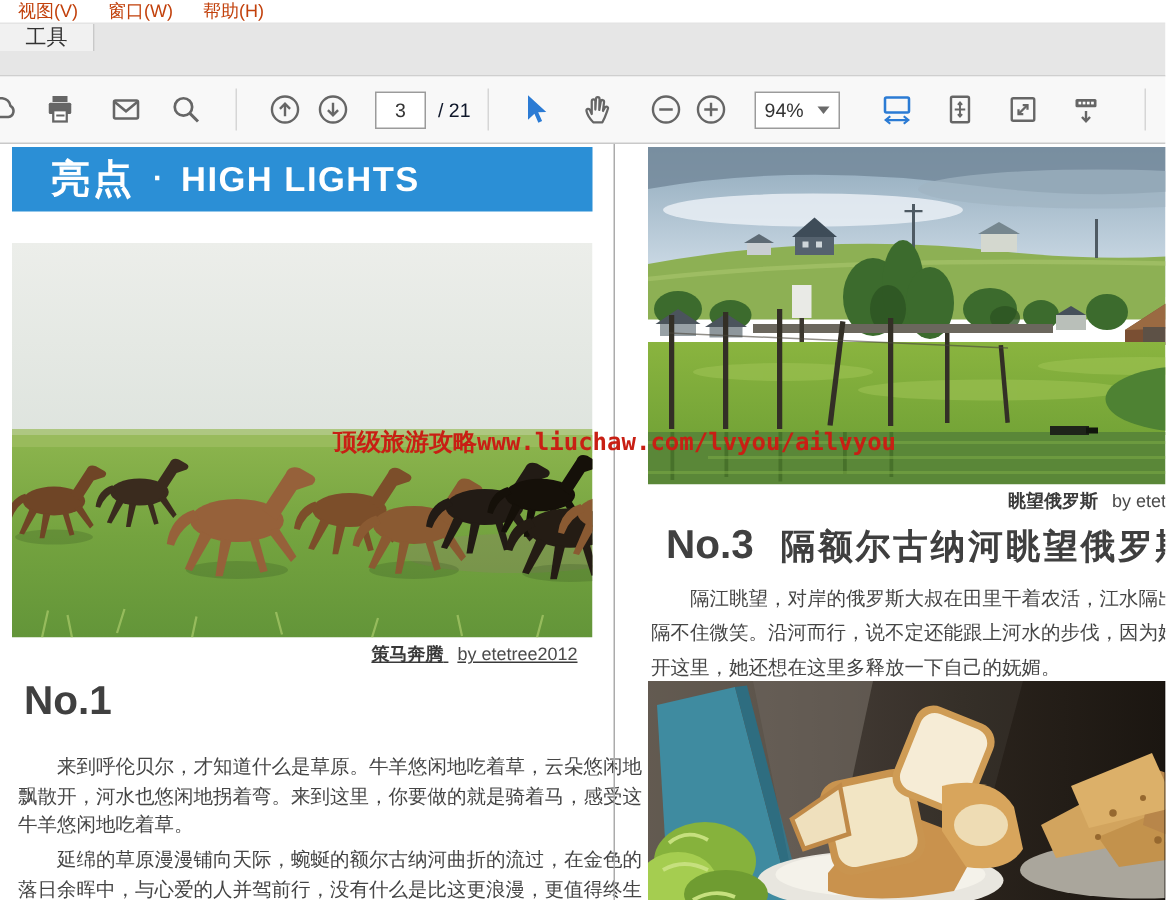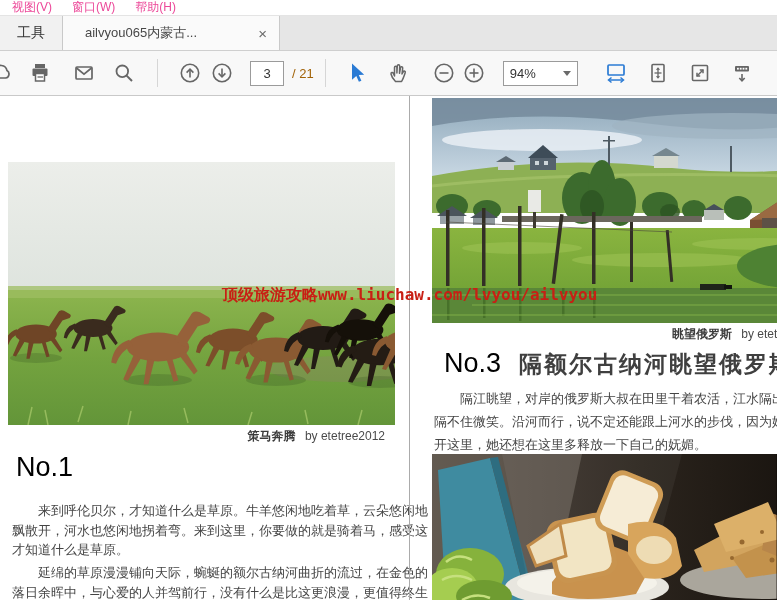--- a/index.html
+++ b/index.html
@@ -2,67 +2,67 @@
 <html><head>
 <meta charset="utf-8">
 <style>
   html,body{margin:0;padding:0;}
   body{width:777px;height:600px;overflow:hidden;position:relative;background:#fff;
        font-family:"Liberation Sans","DejaVu Sans",sans-serif;-webkit-font-smoothing:antialiased;}
 
   
   #menubar{position:absolute;top:0;left:0;right:0;height:15px;background:#fff;
            border-bottom:1px solid #e4e4e4;display:flex;align-items:center;gap:12px;
-           padding-left:8px;font-size:12px;color:#ec4899;}
+           padding-left:8px;font-size:12px;color:#c2410c;}
   .menu-item{padding:0 4px;cursor:default;}
 
   #tabbar{position:absolute;top:16px;left:0;right:0;height:34px;background:#e6e6e6;
-          border-bottom:1px solid #cfcfcf;display:flex;align-items:stretch;}
+          border-bottom:1px solid #cfcfcf;display:flex;align-items:stretch;flex-direction:column;}
   #tools-tab{width:62px;background:#f1f1f1;border-right:1px solid #c9c9c9;display:flex;
              align-items:center;justify-content:center;font-size:14px;color:#333;}
   #doc-tab{width:186px;background:#fafafa;border-right:1px solid #c9c9c9;display:flex;
            align-items:center;font-size:13px;color:#474747;padding:0 8px 0 22px;}
   #doc-tab .tab-label{flex:1;white-space:nowrap;overflow:hidden;}
   #doc-tab .tab-close{color:#6a6a6a;font-size:15px;padding:0 4px;line-height:1;}
 
   #toolbar{position:absolute;top:51px;left:0;right:0;height:44px;background:#f8f8f8;
            border-bottom:1px solid #c9c9c9;display:flex;align-items:center;}
   .tbtn{width:24px;height:24px;flex:none;}
   .tsep{width:1px;height:28px;background:#d6d6d6;flex:none;}
   #page-box{width:34px;height:25px;flex:none;margin-left:16px;}
   #page-box input{width:100%;height:100%;box-sizing:border-box;border:1px solid #9b9b9b;
                   text-align:center;font-size:13px;color:#333;padding:0;background:#fff;
                   font-family:"Liberation Sans",sans-serif;}
-  #page-total{margin-left:8px;font-size:13px;color:#a16207;flex:none;}
-  #zoom-box{margin-left:17px;width:75px;height:25px;border:1px solid #9b9b9b;background:#fff;
+  #page-total{margin-left:8px;font-size:13px;color:#0f172a;flex:none;}
+  #zoom-box{margin-left:17px;width:57px;height:25px;border:1px solid #9b9b9b;background:#fff;
             display:flex;align-items:center;flex:none;padding:0 6px;box-sizing:border-box;}
   #zoom-box .zoom-val{flex:1;font-size:13px;color:#333;}
   .dd-arrow{width:0;height:0;border-left:4px solid transparent;border-right:4px solid transparent;
             border-top:5px solid #6a6a6a;}
 
   
   #docarea{position:absolute;top:96px;left:0;width:777px;height:504px;background:#fff;overflow:hidden;}
   #page-divider{position:absolute;left:409px;top:0;width:1px;height:504px;background:#ababab;}
 
   .abs{position:absolute;}
   #banner{left:8px;top:2px;width:387px;height:43px;background:#2b8fd6;color:#fff;
           display:flex;align-items:center;padding-left:26px;box-sizing:border-box;}
   #banner .zh{font-size:26px;font-weight:bold;letter-spacing:2px;}
   #banner .dot{font-size:20px;margin:0 12px;font-weight:bold;}
   #banner .en{font-size:23px;font-weight:bold;letter-spacing:1px;}
 
   .photo{display:block;}
   #photo-horses{left:8px;top:66px;width:387px;height:263px;}
-  #caption-left{left:8px;top:332px;width:377px;text-align:right;font-size:12px;color:#3a3a3a;}
+  #caption-left{left:8px;top:332px;width:377px;text-align:right;font-size:12px;color:#3a3a3a;text-decoration:underline;}
   .cap-title{font-weight:bold;margin-left:32px;}
   .cap-credit{margin-left:6px;color:#4a4a4a;}
 
   .heading{display:flex;align-items:baseline;gap:18px;}
   #heading-left{left:16px;top:356px;gap:31px;}
-  .h-num{font-size:27px;font-weight:normal;color:#000000;text-align:center;}
+  .h-num{font-size:27px;font-weight:bold;color:#404040;text-align:center;}
   .h-title{font-size:23px;font-weight:bold;color:#3f3f3f;letter-spacing:2px;}
 
   .para{font-size:13px;color:#454545;}
   .pline{white-space:nowrap;}
   .indent{text-indent:2em;}
   #para1{left:12px;top:405px;line-height:19.5px;}
   #para2{left:12px;top:467px;line-height:19.5px;}
 
   #rightpage{left:432px;top:0;width:420px;height:504px;}
   #photo-village{left:0;top:2px;width:420px;height:225px;position:absolute;}
@@ -78,24 +78,20 @@
 <body>
 
 <div id="menubar">
   <span class="menu-item">视图(V)</span>
   <span class="menu-item">窗口(W)</span>
   <span class="menu-item">帮助(H)</span>
 </div>
 
 <div id="tabbar">
   <div id="tools-tab">工具</div>
-  <div id="doc-tab">
-    <span class="tab-label">ailvyou065内蒙古...</span>
-    <span class="tab-close">×</span>
-  </div>
 </div>
 
 <div id="toolbar">
   <svg class="tbtn" style="margin-left:-13px" viewBox="0 0 24 24">
     <path d="M7,17 a4.6,4.6 0 1 1 1,-9 A6.4,6.4 0 0 1 20,9.6 A4,4 0 0 1 18.6,17 Z" fill="none" stroke="#666" stroke-width="1.7"></path>
   </svg>
   <svg class="tbtn" style="margin-left:17px" viewBox="0 0 24 24">
     <rect x="7" y="3" width="10" height="4" fill="#666"></rect>
     <rect x="4.5" y="7.5" width="15" height="7.5" rx="1" fill="#666"></rect>
     <rect x="7.5" y="12.5" width="9" height="7.5" fill="#fff" stroke="#666" stroke-width="1.5"></rect>
@@ -170,20 +166,25 @@
     <rect x="12.6" y="6.8" width="1.8" height="1.8" fill="#fff"></rect>
     <rect x="15.4" y="6.8" width="1.8" height="1.8" fill="#fff"></rect>
     <line x1="12" y1="13" x2="12" y2="19.5" stroke="#666" stroke-width="1.6"></line>
     <polyline points="9.3,17 12,19.8 14.7,17" fill="none" stroke="#666" stroke-width="1.6"></polyline>
   </svg>
   <div class="tsep" style="margin-left:27px"></div>
 </div>
 
 <div id="docarea">
 
+  <div id="banner" class="abs">
+    <span class="zh">亮点</span>
+    <span class="dot">·</span>
+    <span class="en">HIGH LIGHTS</span>
+  </div>
 
   <svg id="photo-horses" class="abs photo" viewBox="0 0 387 263" preserveAspectRatio="none">
     <defs>
       <linearGradient id="skyG" x1="0" y1="0" x2="0" y2="1">
         <stop offset="0" stop-color="#eceeea"></stop>
           <stop offset="1" stop-color="#dde3dd"></stop>
       </linearGradient>
       <linearGradient id="grassG" x1="0" y1="0" x2="0" y2="1">
         <stop offset="0" stop-color="#8db54e"></stop>
           <stop offset="0.5" stop-color="#74a33f"></stop>
@@ -228,21 +229,21 @@
     <span class="cap-credit">by etetree2012</span>
   </div>
 
   <div id="heading-left" class="abs heading">
     <span class="h-num">No.1</span>
   </div>
 
   <div id="para1" class="abs para">
     <div class="pline indent">来到呼伦贝尔，才知道什么是草原。牛羊悠闲地吃着草，云朵悠闲地</div>
     <div class="pline">飘散开，河水也悠闲地拐着弯。来到这里，你要做的就是骑着马，感受这</div>
-    <div class="pline">才知道什么是草原。</div>
+    <div class="pline">牛羊悠闲地吃着草。</div>
   </div>
   <div id="para2" class="abs para">
     <div class="pline indent">延绵的草原漫漫铺向天际，蜿蜒的额尔古纳河曲折的流过，在金色的</div>
     <div class="pline">落日余晖中，与心爱的人并驾前行，没有什么是比这更浪漫，更值得终生</div>
   </div>
 
   <div id="page-divider"></div>
 
   <div id="rightpage" class="abs">
 

